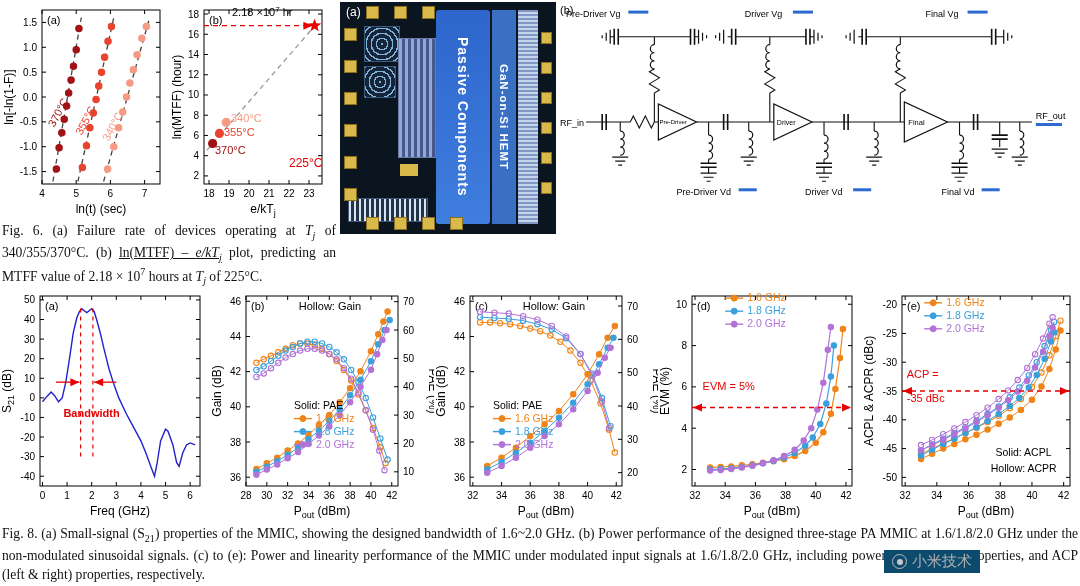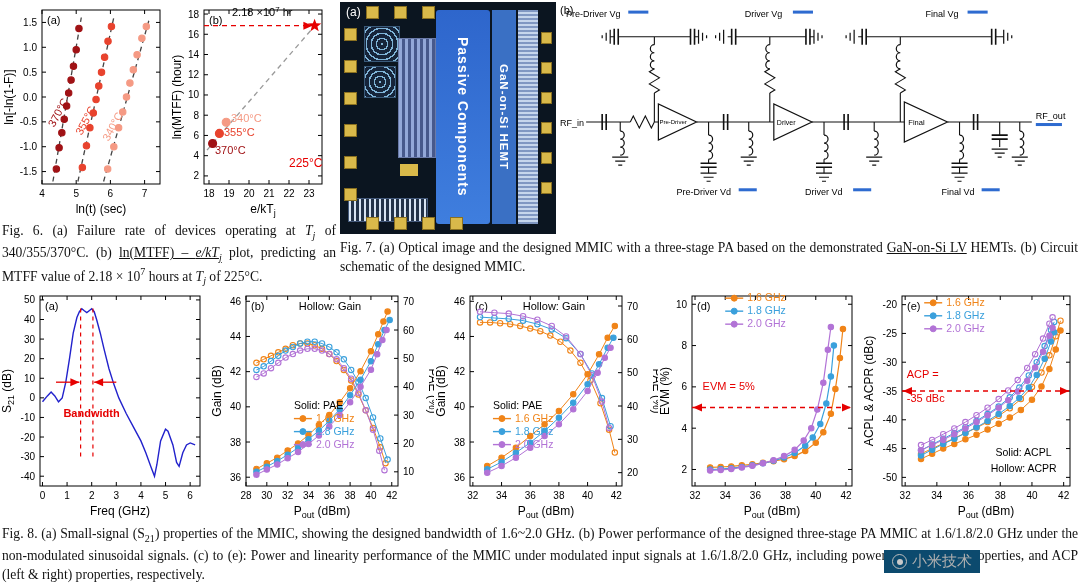--- a/index.html
+++ b/index.html
@@ -303,21 +303,20 @@
       <rect x="70" y="10" width="20" height="3"></rect>
       <rect x="234" y="10" width="20" height="3"></rect>
       <rect x="408" y="10" width="20" height="3"></rect>
       <rect x="180" y="187" width="18" height="3"></rect>
       <rect x="294" y="187" width="18" height="3"></rect>
       <rect x="422" y="187" width="18" height="3"></rect>
       <rect x="476" y="122" width="26" height="3"></rect>
     </g>
   </svg>
 
-  <div class="cap" style="left:340px;top:238px;width:738px;"><span>Fig. 7. (a) Optical image and the designed MMIC with a three-stage PA based on the demonstrated </span><span class="u">GaN-on-Si LV</span><span> HEMTs. (b) Circuit schematic of the designed MMIC.</span></div>
 
   <div class="chart" style="left:0px;top:288px;width:210px;height:232px;"><svg width="210" height="232">
         <rect x="40" y="8" width="160" height="190" fill="#fff" stroke="#000" stroke-width="1"></rect>
         <line x1="42.46153846153846" y1="198" x2="42.46153846153846" y2="194" stroke="#000"></line>
         <line x1="42.46153846153846" y1="8" x2="42.46153846153846" y2="12" stroke="#000"></line>
         <text x="42.46153846153846" y="211" text-anchor="middle" font-size="10">0</text>
         <line x1="67.07692307692308" y1="198" x2="67.07692307692308" y2="194" stroke="#000"></line>
         <line x1="67.07692307692308" y1="8" x2="67.07692307692308" y2="12" stroke="#000"></line>
         <text x="67.07692307692308" y="211" text-anchor="middle" font-size="10">1</text>
         <line x1="91.6923076923077" y1="198" x2="91.6923076923077" y2="194" stroke="#000"></line>

